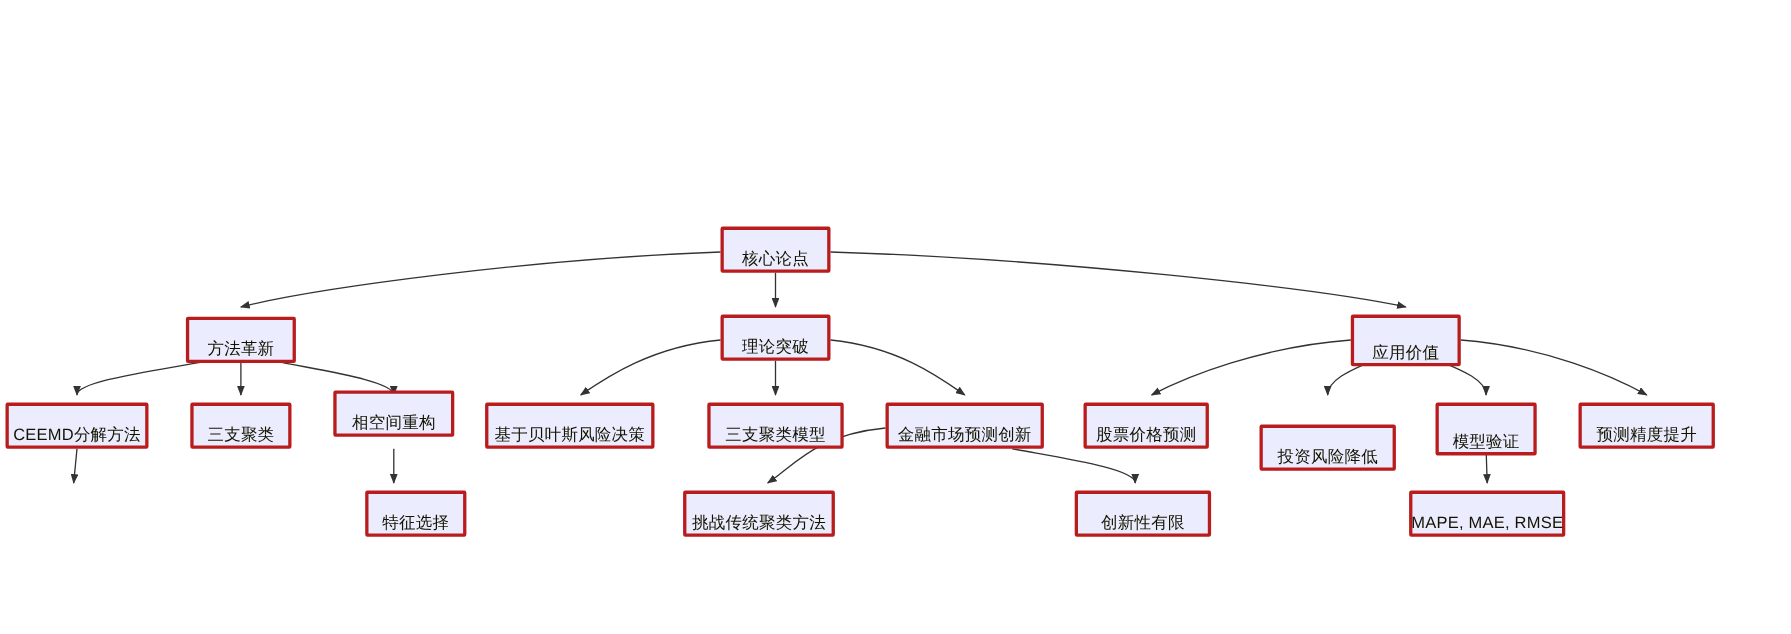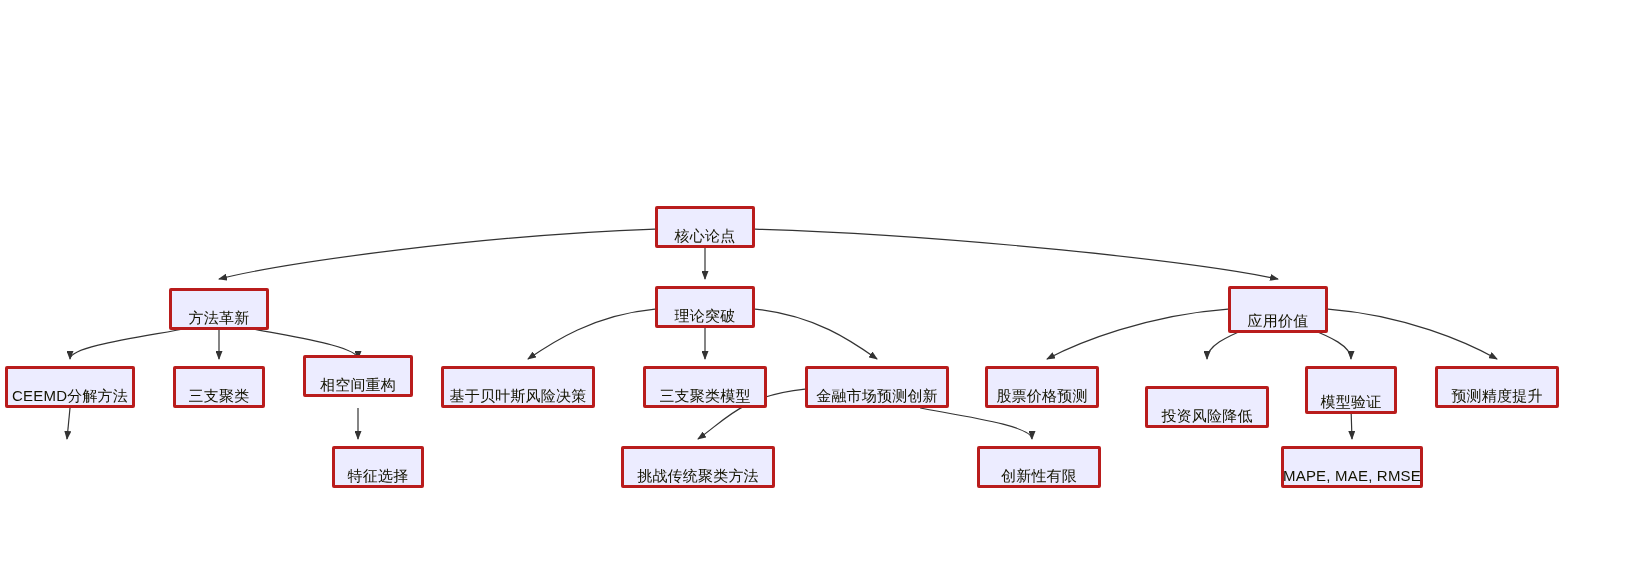--- a/index.html
+++ b/index.html
@@ -131,21 +131,21 @@
       </div>
       <div class="node" style="left: 1305px; top: 366px; width: 92px; height: 48px;">
         <span class="node-label">模型验证</span>
       </div>
       <div class="node" style="left: 1435px; top: 366px; width: 124px; height: 42px;">
         <span class="node-label">预测精度提升</span>
       </div>
       <div class="node" style="left: 312px; top: 446px; width: 92px; height: 42px; margin-left: 20px;">
         <span class="node-label">特征选择</span>
       </div>
-      <div class="node" style="left: 621px; top: 446px; width: 154px; height: 42px;">
+      <div class="node" style="left: 621px; top: 446px; width: 138px; height: 42px;">
         <span class="node-label">挑战传统聚类方法</span>
       </div>
       <div class="node" style="left: 977px; top: 446px; width: 124px; height: 42px;">
         <span class="node-label">创新性有限</span>
       </div>
       <div class="node" style="left: 1281px; top: 446px; width: 142px; height: 42px;">
         <span class="node-label">MAPE, MAE, RMSE</span>
       </div>
     </div>
 </div>

